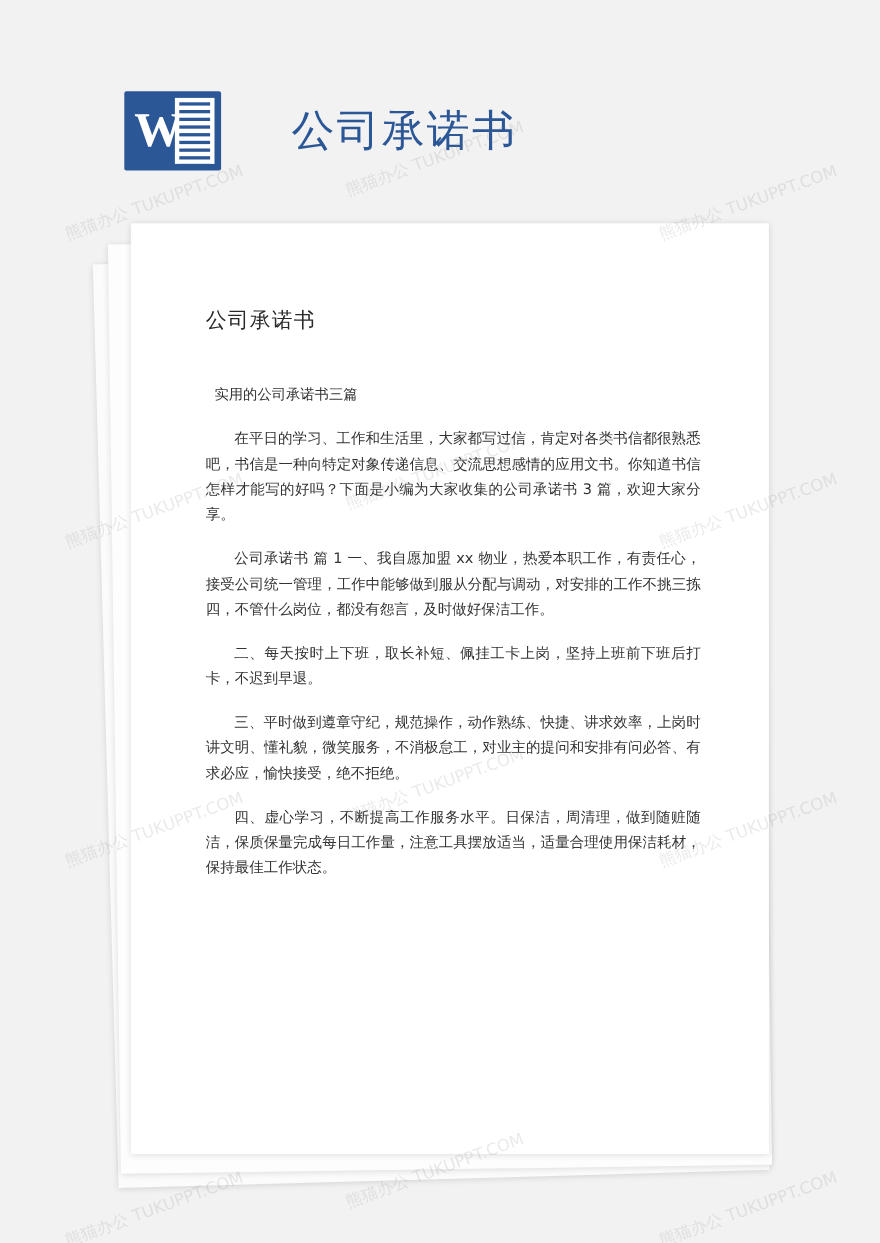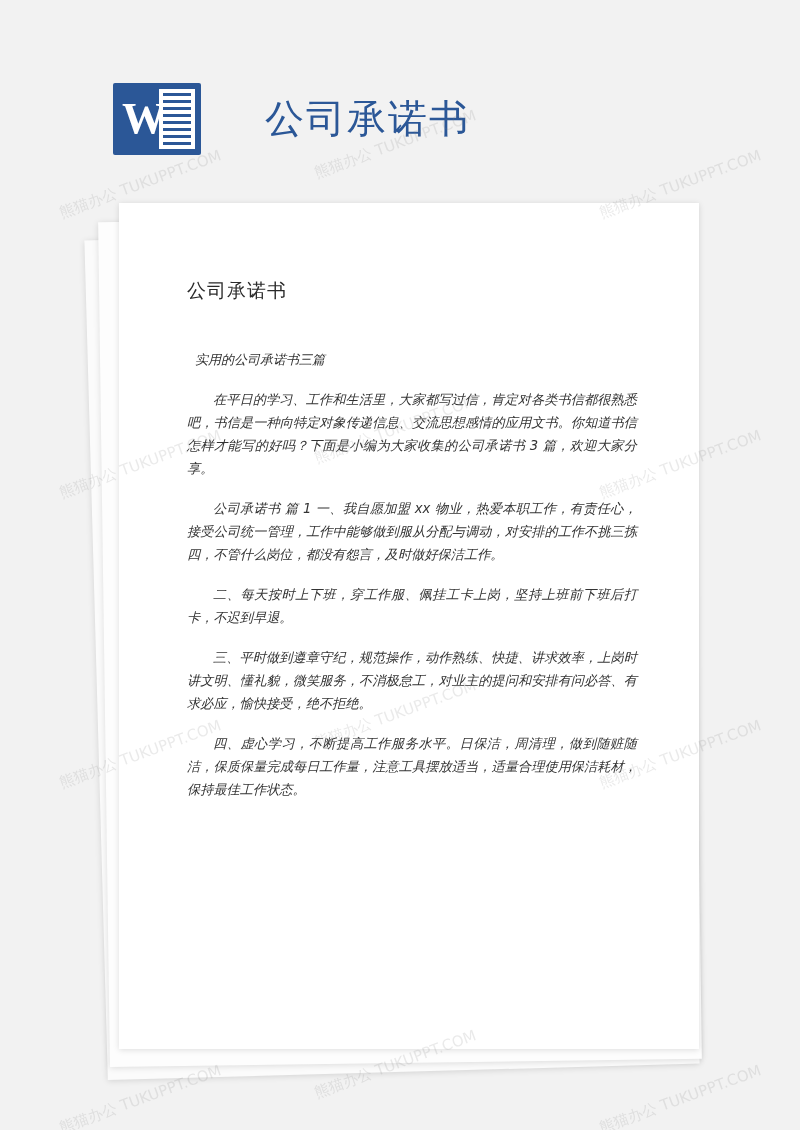--- a/index.html
+++ b/index.html
@@ -121,21 +121,20 @@
     top: 145px;
     width: 450px;
     font-size: 13.2px;
     line-height: 23px;
     color: #333333;
     font-family: "DejaVu Sans", sans-serif;
     text-align: justify;
   }
   .doc-body p {
     margin: 0 0 17px 0;
-    font-style: italic;
   }
   .p-sub {
     margin-left: 8px !important;
     font-size: 13px;
   }
   .p-indent {
     text-indent: 26px;
   }
 
   
@@ -169,21 +168,21 @@
 
   <div class="sheet sheet-back2"></div>
   <div class="sheet sheet-back1"></div>
 
   <div class="sheet sheet-front">
     <div class="doc-title">公司承诺书</div>
     <div class="doc-body">
       <p class="p-sub">实用的公司承诺书三篇</p>
       <p class="p-indent">在平日的学习、工作和生活里，大家都写过信，肯定对各类书信都很熟悉吧，书信是一种向特定对象传递信息、交流思想感情的应用文书。你知道书信怎样才能写的好吗？下面是小编为大家收集的公司承诺书 3 篇，欢迎大家分享。</p>
       <p class="p-indent">公司承诺书 篇 1 一、我自愿加盟 xx 物业，热爱本职工作，有责任心，接受公司统一管理，工作中能够做到服从分配与调动，对安排的工作不挑三拣四，不管什么岗位，都没有怨言，及时做好保洁工作。</p>
-      <p class="p-indent">二、每天按时上下班，穿工作服、佩挂工卡上岗，坚持上班前下班后打卡，不迟到早退。</p>
+      <p class="p-indent">二、每天按时上下班，取长补短、佩挂工卡上岗，坚持上班前下班后打卡，不迟到早退。</p>
       <p class="p-indent">三、平时做到遵章守纪，规范操作，动作熟练、快捷、讲求效率，上岗时讲文明、懂礼貌，微笑服务，不消极怠工，对业主的提问和安排有问必答、有求必应，愉快接受，绝不拒绝。</p>
       <p class="p-indent">四、虚心学习，不断提高工作服务水平。日保洁，周清理，做到随赃随洁，保质保量完成每日工作量，注意工具摆放适当，适量合理使用保洁耗材，保持最佳工作状态。</p>
     </div>
   </div>
 </div>
 
 <div class="header">
   <div class="word-logo">
     <div class="doc-lines">
       <i></i>

